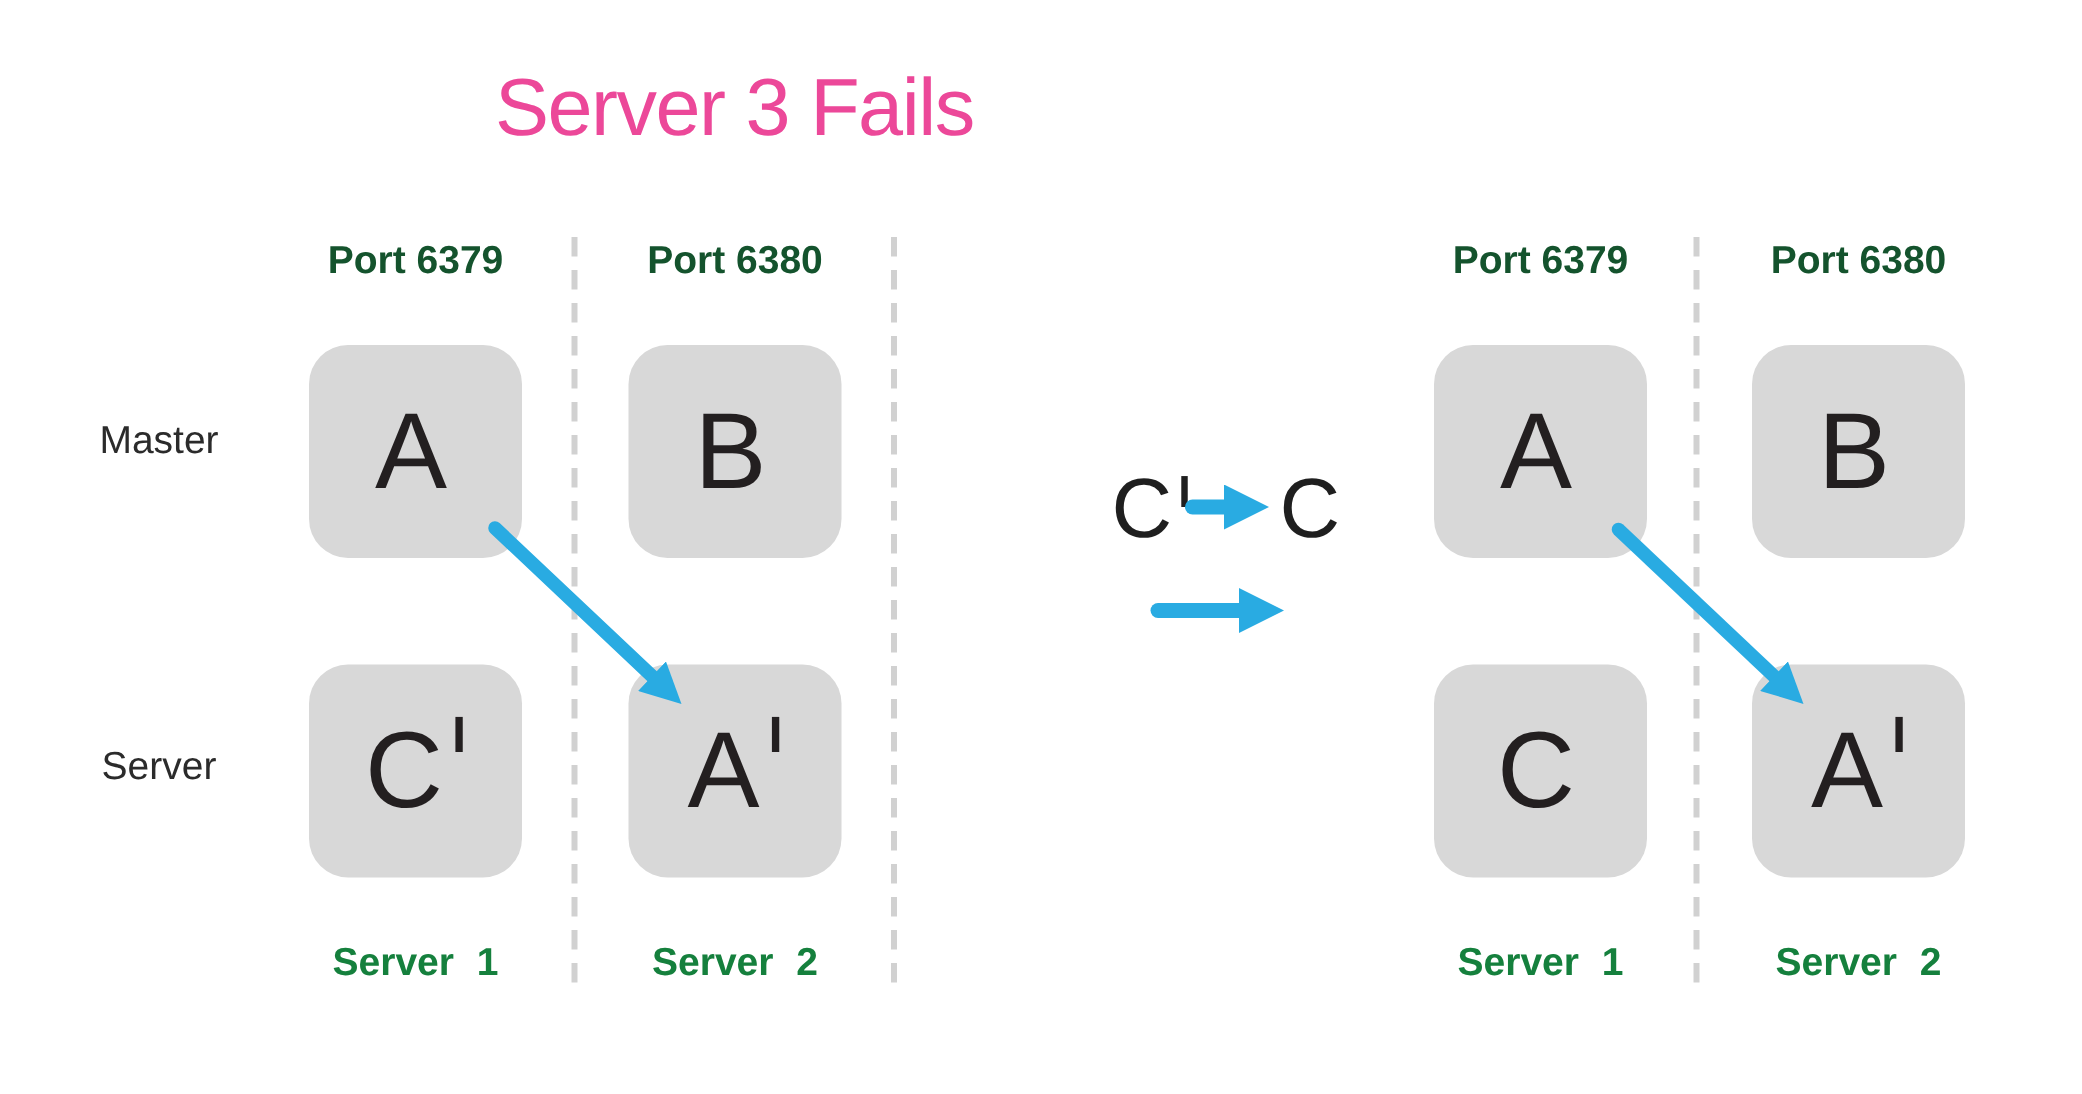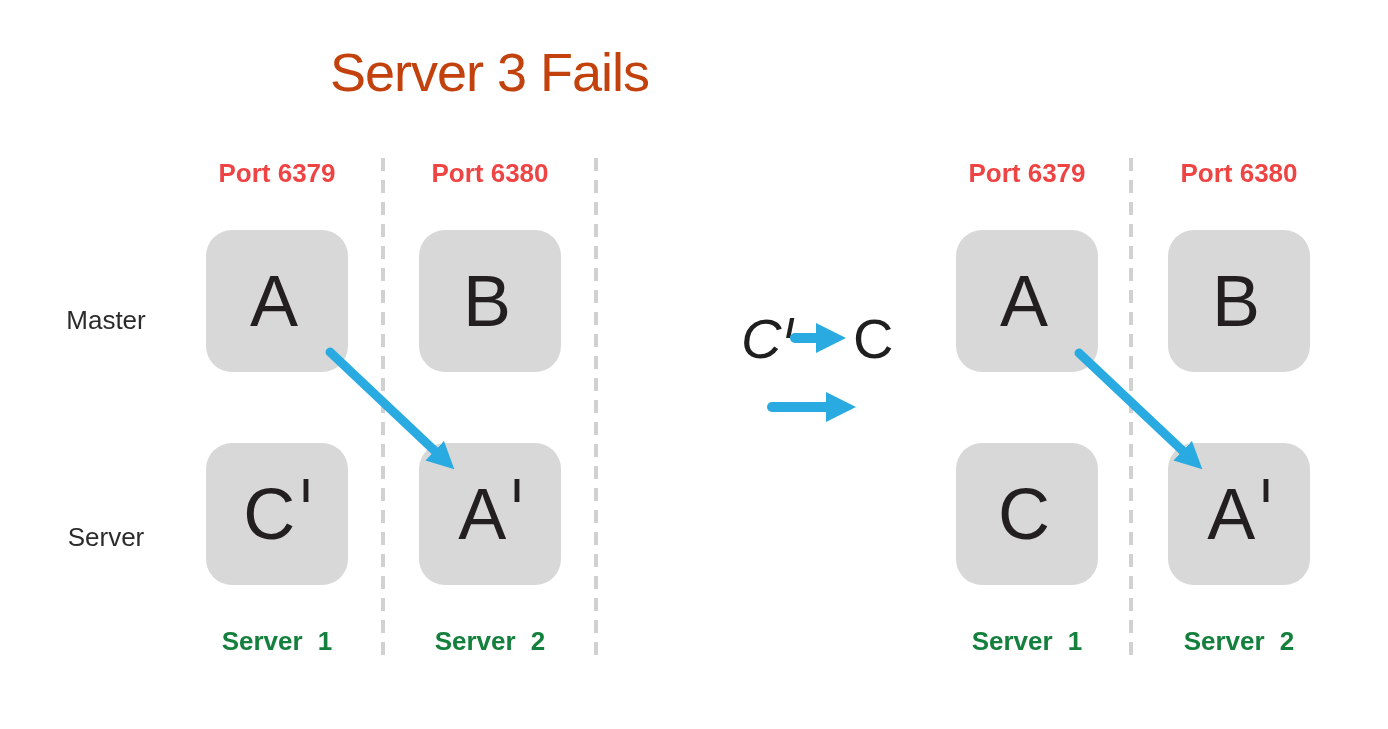--- a/index.html
+++ b/index.html
@@ -15,36 +15,35 @@
     background: #ffffff;
     overflow: hidden;
   }
   .title {
     position: absolute;
     left: 330px;
     top: 40px;
     margin: 0;
     font-size: 54px;
     font-weight: 400;
-    color: #c2410c;
+    color: #ec4899;
     letter-spacing: -1px;
     line-height: 1.2;
     white-space: nowrap;
   }
   .row-label {
     position: absolute;
     left: 30px;
     width: 152px;
     text-align: center;
     font-size: 26px;
     font-weight: 400;
     color: #2b2b2b;
     line-height: 30px;
     white-space: nowrap;
-    margin-top: 27px;
   }
   .row-label.master  { top: 278px; }
   .row-label.replica { top: 495px; }
 
   .column {
     position: absolute;
     top: 158px;
     width: 142px;
     height: 512px;
   }
@@ -55,21 +54,21 @@
   .col-r2 { left: 1168px; }
 
   .port-label {
     position: absolute;
     top: 0;
     left: -30px;
     right: -30px;
     text-align: center;
     font-size: 26px;
     font-weight: 700;
-    color: #ef4444;
+    color: #14532d;
     line-height: 30px;
     white-space: nowrap;
   }
   .box {
     position: absolute;
     left: 0;
     width: 142px;
     height: 142px;
     background: #d8d8d8;
     border-radius: 26px;
@@ -115,21 +114,21 @@
     line-height: 1;
     white-space: nowrap;
   }
   .annot-letter .prime {
     font-size: 30px;
     font-weight: 700;
     margin-left: 4px;
     display: inline-block;
     transform: translateY(-20px);
   }
-  .annot-source { left: 741px; top: 311px; font-style: italic; }
+  .annot-source { left: 741px; top: 311px; }
   .annot-target { left: 853px; top: 311px; }
 
   .overlay {
     position: absolute;
     left: 0;
     top: 0;
     z-index: 5;
     pointer-events: none;
   }
 </style>

